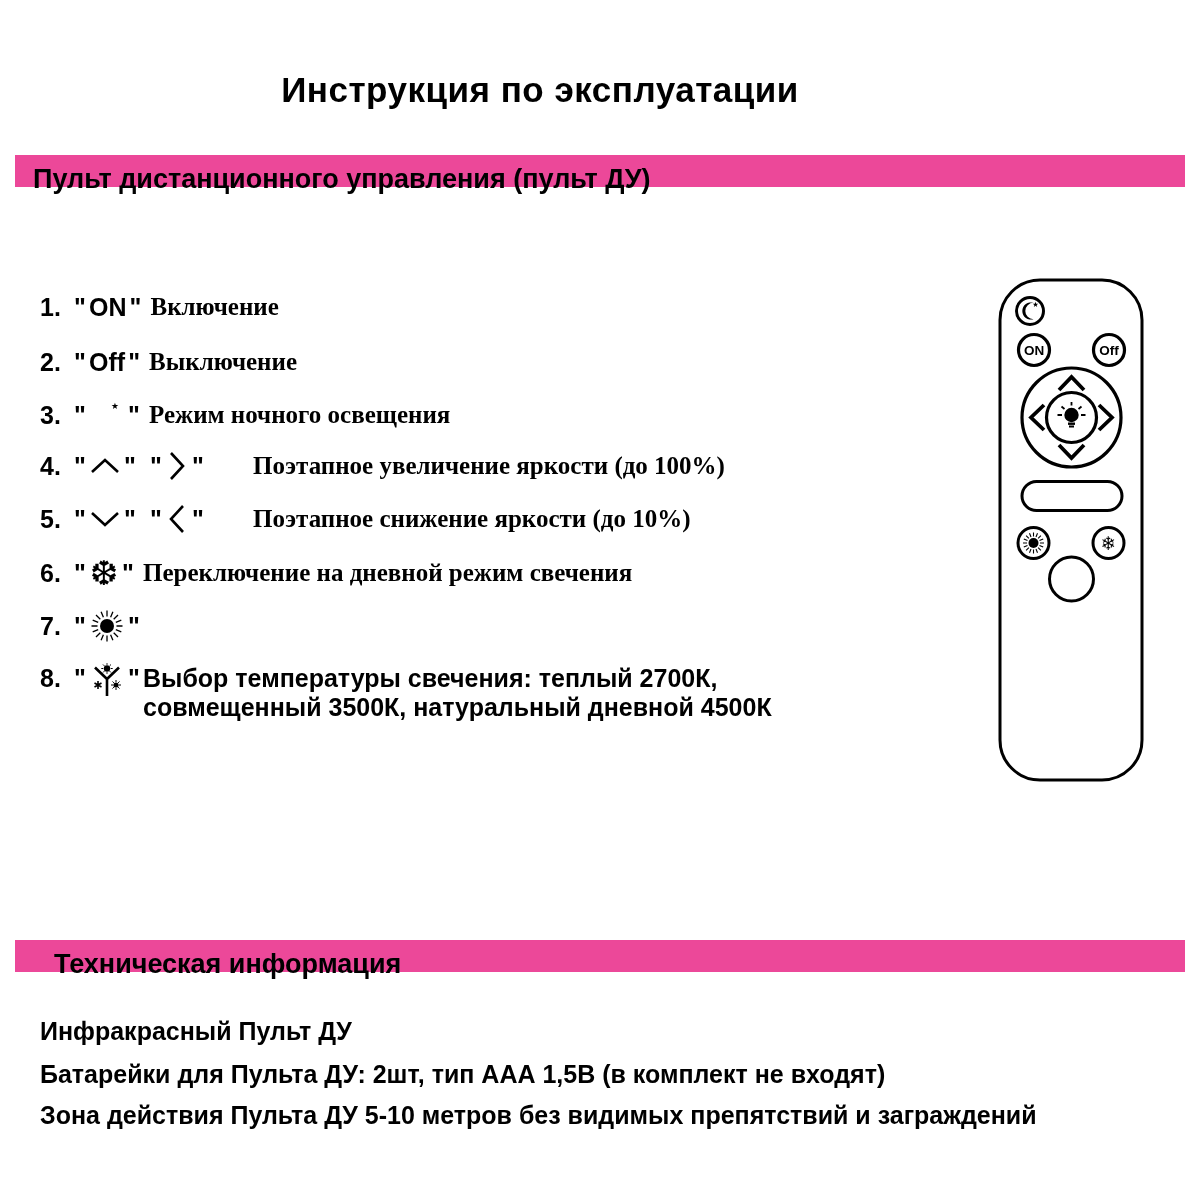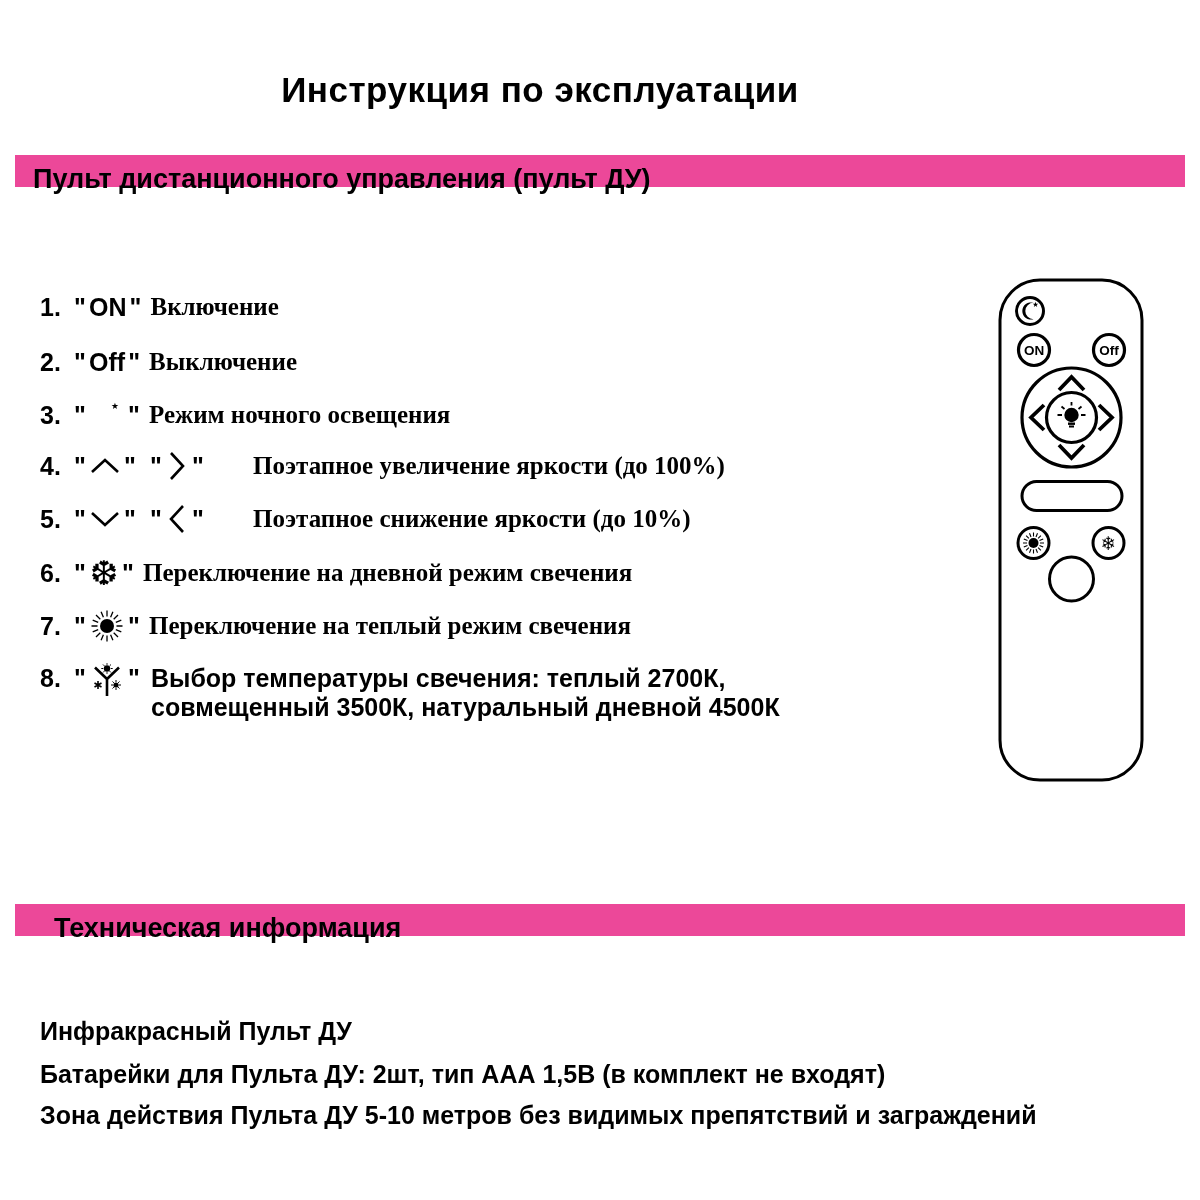--- a/index.html
+++ b/index.html
@@ -6,38 +6,38 @@
   body{
     width:1200px;height:1200px;position:relative;background:#ffffff;
     font-family:"Liberation Sans","DejaVu Sans",sans-serif;
     font-weight:bold;color:#000;overflow:hidden;
   }
   .abs{position:absolute;}
   .title{top:70px;left:0;width:1080px;text-align:center;font-size:35px;letter-spacing:.5px;}
   .bar{left:15px;width:1170px;height:32px;background:#ec4899;font-size:27px;line-height:49px;
        padding-left:18px;box-sizing:border-box;}
   .bar1{top:155px;}
-  .bar2{top:904px;padding-left:39px;}
+  .bar2{top:940px;padding-left:39px;}
   .row{left:40px;display:flex;align-items:center;height:44px;font-size:25px;white-space:nowrap;}
   .row .num{width:33px;}
   .q{width:14px;text-align:center;}
   .lbl{margin:0 2px;}
   .txt{margin-left:8px;font-family:Liberation Serif, serif;}
   .txt-far{margin-left:48px;}
   .icon{display:inline-flex;align-items:center;justify-content:center;}
   .i-moon{width:34px;margin:0 3px;}
   .i-chv{width:32px;margin:0 2px;}
   .i-chs{width:20px;margin:0 4px;}
   .i-flake{width:34px;font-family:"DejaVu Sans",sans-serif;font-size:34px;line-height:1;text-align:center;}
   .i-sun{width:40px;}
   .i-temp{width:34px;margin:0 3px;}
   .row8{align-items:flex-start;height:auto;}
   .row8 .num,.row8 .q{line-height:29px;padding-top:7px;}
   .row8 .icon{margin-top:5px;}
-  .txt2{margin-left:10px;line-height:29px;padding-top:7px;}
+  .txt2{margin-left:2px;line-height:29px;padding-top:7px;}
   .info{left:40px;font-size:25px;line-height:30px;white-space:nowrap;}
   svg{display:block;}
 </style>
 </head>
 <body>
 
 <div class="abs title">Инструкция по эксплуатации</div>
 
 <div class="abs bar bar1">Пульт дистанционного управления (пульт ДУ)</div>
 
@@ -119,21 +119,20 @@
 <div class="abs row" style="top:604px">
   <span class="num">7.</span>
   <span class="q">"</span>
   <span class="icon i-sun">
     <svg width="40" height="40" viewBox="0 0 40 40">
       <circle cx="20" cy="20" r="7" fill="#000"></circle>
       <path stroke="#000" stroke-width="1.3" d="M29.5 20L35.5 20M28.8 23.6L34.3 25.9M26.7 26.7L31 31M23.6 28.8L25.9 34.3M20 29.5L20 35.5M16.4 28.8L14.1 34.3M13.3 26.7L9 31M11.2 23.6L5.7 25.9M10.5 20L4.5 20M11.2 16.4L5.7 14.1M13.3 13.3L9 9M16.4 11.2L14.1 5.7M20 10.5L20 4.5M23.6 11.2L25.9 5.7M26.7 13.3L31 9M28.8 16.4L34.3 14.1"></path>
     </svg>
   </span>
   <span class="q">"</span>
-  <span class="txt">Переключение на теплый режим свечения</span>
 </div>
 
 <div class="abs row row8" style="top:657px">
   <span class="num">8.</span>
   <span class="q">"</span>
   <span class="icon i-temp">
     <svg width="34" height="36" viewBox="0 0 34 36">
       <path stroke="#000" stroke-width="2.6" fill="none" d="M17 17L5 5.5M17 17L29 5.5M17 17L17 34"></path>
       <circle cx="17" cy="6.5" r="3.2" fill="#000"></circle>
       <path stroke="#000" stroke-width="1" d="M20.7 6.5L22.7 6.5M19.6 9.1L21 10.5M17 10.2L17 11.8M14.4 9.1L13 10.5M13.3 6.5L11.3 6.5M14.4 3.9L13 2.5M17 2.8L17 1.2M19.6 3.9L21 2.5"></path>

